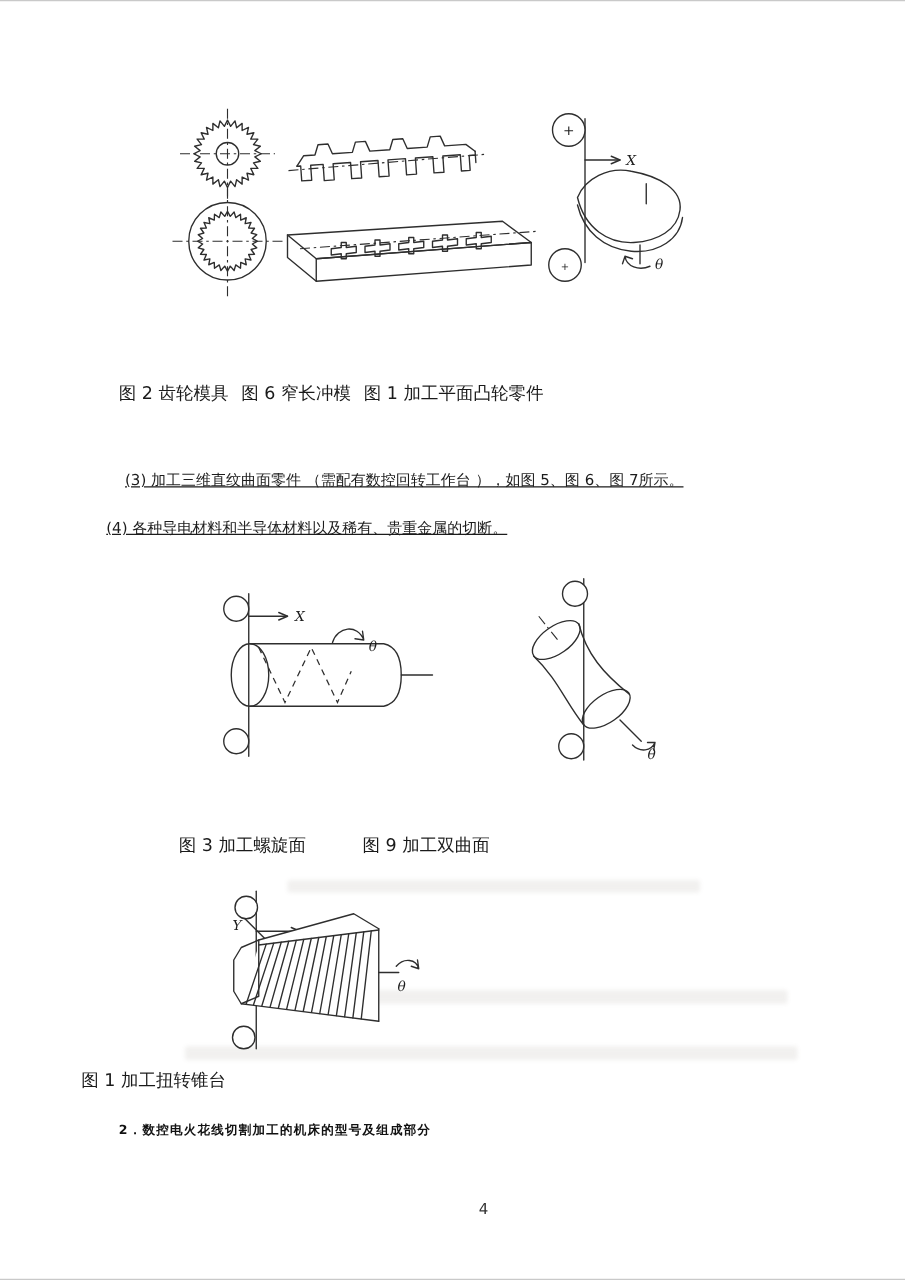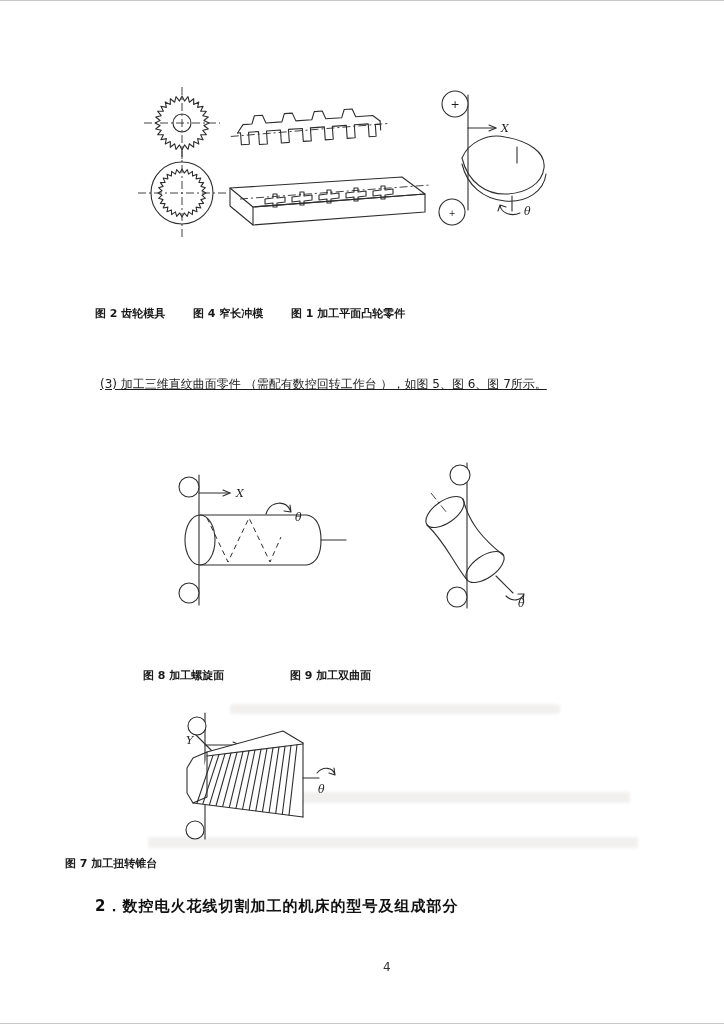--- a/index.html
+++ b/index.html
@@ -2,22 +2,22 @@
 <html><head>
 <meta charset="utf-8">
 <style>
   html,body{margin:0;padding:0;background:#ffffff;}
   .page{
     position:relative;width:724px;height:1024px;background:#ffffff;overflow:hidden;
     font-family:"DejaVu Sans","Liberation Sans",sans-serif;color:#1c1c1c;
   }
   .edge{position:absolute;left:0;right:0;height:1px;background:#c9c9c9;}
   .para{position:absolute;font-size:12px;line-height:1.4;color:#1c1c1c;white-space:pre;text-decoration:underline;}
-  .cap{position:absolute;font-size:11px;color:#1a1a1a;white-space:pre;font-weight:bold;}
-  .heading{position:absolute;font-size:15px;font-weight:bold;letter-spacing:1px;color:#111;white-space:pre;}
+  .cap{position:absolute;font-size:14px;color:#1a1a1a;white-space:pre;}
+  .heading{position:absolute;font-size:10px;font-weight:bold;letter-spacing:1px;color:#111;white-space:pre;}
   .pagenum{position:absolute;font-size:12px;color:#333;}
   svg{position:absolute;overflow:visible;}
   .s{stroke:#2e2e2e;stroke-width:1.1;fill:none;stroke-linecap:round;stroke-linejoin:round;}
   .sf{stroke:#2e2e2e;stroke-width:1.1;fill:#ffffff;}
   .fw{fill:#ffffff;stroke:none;}
   .dd{stroke:#2e2e2e;stroke-width:0.9;fill:none;stroke-dasharray:8 3 2 3;}
   .dash{stroke:#2e2e2e;stroke-width:1;fill:none;stroke-dasharray:5 4;}
   .lbl{font-family:"DejaVu Serif","Liberation Serif",serif;font-style:italic;font-size:11px;fill:#1c1c1c;stroke:none;}
   .plus{font-family:"DejaVu Sans",sans-serif;font-size:11px;fill:#1c1c1c;stroke:none;text-anchor:middle;}
   .bleed{position:absolute;background:#7d7468;opacity:0.10;filter:blur(1.5px);border-radius:2px;}
@@ -84,24 +84,25 @@
       <line class="s" x1="382" y1="111" x2="382" y2="126"></line>
       <path class="s" d="M370,120 C371,128 381,132 390,128 M370,120 l-2,6 M370,120 l6,2"></path>
       <text class="lbl" x="394" y="130">θ</text>
     </g>
     <defs>
       <path id="slot" class="s" d="M0,2 l8,-1 v-4 h4 v4 l8,-1 v5 l-8,1 v4 h-4 v-4 l-8,1 z"></path>
     </defs>
   </svg>
 
   <div class="cap" style="left:95px;top:306px">图 2 齿轮模具</div>
-  <div class="cap" style="left:193px;top:306px">图 4 窄长冲模</div>
+  <div class="cap" style="left:193px;top:306px">图 6 窄长冲模</div>
   <div class="cap" style="left:291px;top:306px">图 1 加工平面凸轮零件</div>
 
   <div class="para" style="left:100px;top:376px">(3) 加工三维直纹曲面零件 （需配有数控回转工作台 ），如图 5、图 6、图 7所示。</div>
+  <div class="para" style="left:85px;top:414px">(4) 各种导电材料和半导体材料以及稀有、贵重金属的切断。</div>
 
   <svg style="left:150px;top:455px" width="420" height="175" viewBox="0 0 420 175">
 
     <g>
       <line class="s" x1="49" y1="20" x2="49" y2="150"></line>
       <circle class="sf" cx="39" cy="32" r="10"></circle>
       <circle class="sf" cx="39" cy="138" r="10"></circle>
       <line class="s" x1="49" y1="38" x2="80" y2="38"></line>
       <path class="s" d="M80,38 l-7,-3 M80,38 l-7,3"></path>
       <text class="lbl" x="86" y="42">X</text>
@@ -122,21 +123,21 @@
       <path class="s" d="M277,70 C296,88 302,106 317,125"></path>
       <path class="s" d="M313,44 C319,68 333,84 353,100"></path>
       <line class="dd" x1="281" y1="38" x2="297" y2="58"></line>
       <line class="s" x1="346" y1="121" x2="363" y2="138"></line>
       <path class="s" d="M356,141 C362,147 371,146 374,139 M374,139 l-6,0 M374,139 l-1,6"></path>
       <text class="lbl" x="368" y="152">θ</text>
     </g>
   </svg>
 
 
-  <div class="cap" style="left:143px;top:668px">图 8 加工螺旋面</div>
+  <div class="cap" style="left:143px;top:668px">图 3 加工螺旋面</div>
   <div class="cap" style="left:290px;top:668px">图 9 加工双曲面</div>
 
   <svg style="left:160px;top:700px" width="230" height="160" viewBox="0 0 230 160">
     <g>
       <line class="s" x1="45" y1="13" x2="45" y2="139"></line>
       <circle class="sf" cx="37" cy="26" r="9"></circle>
       <circle class="sf" cx="35" cy="130" r="9"></circle>
       <line class="s" x1="36" y1="35" x2="58" y2="57"></line>
       <text class="lbl" x="26" y="44">Y</text>
       <line class="s" x1="45" y1="45" x2="80" y2="45"></line>
@@ -166,18 +167,18 @@
       <path class="s" d="M47,52 L123,31 L143,43"></path>
       <path class="s" d="M47,56 L143,44"></path>
       <line class="s" x1="143" y1="43" x2="143" y2="117"></line>
       <path class="s" d="M33,103 L143,117"></path>
       <line class="s" x1="143" y1="78" x2="159" y2="78"></line>
       <path class="s" d="M157,73 C163,66 173,67 175,75 M175,75 l-1,-7 M175,75 l-6,-2"></path>
       <text class="lbl" x="158" y="93">θ</text>
     </g>
   </svg>
 
-  <div class="cap" style="left:65px;top:856px">图 7 加工扭转锥台</div>
+  <div class="cap" style="left:65px;top:856px">图 1 加工扭转锥台</div>
 
   <div class="heading" style="left:95px;top:897px">2．数控电火花线切割加工的机床的型号及组成部分</div>
 
   <div class="pagenum" style="left:383px;top:960px">4</div>
 </div>
 
 </body></html>

